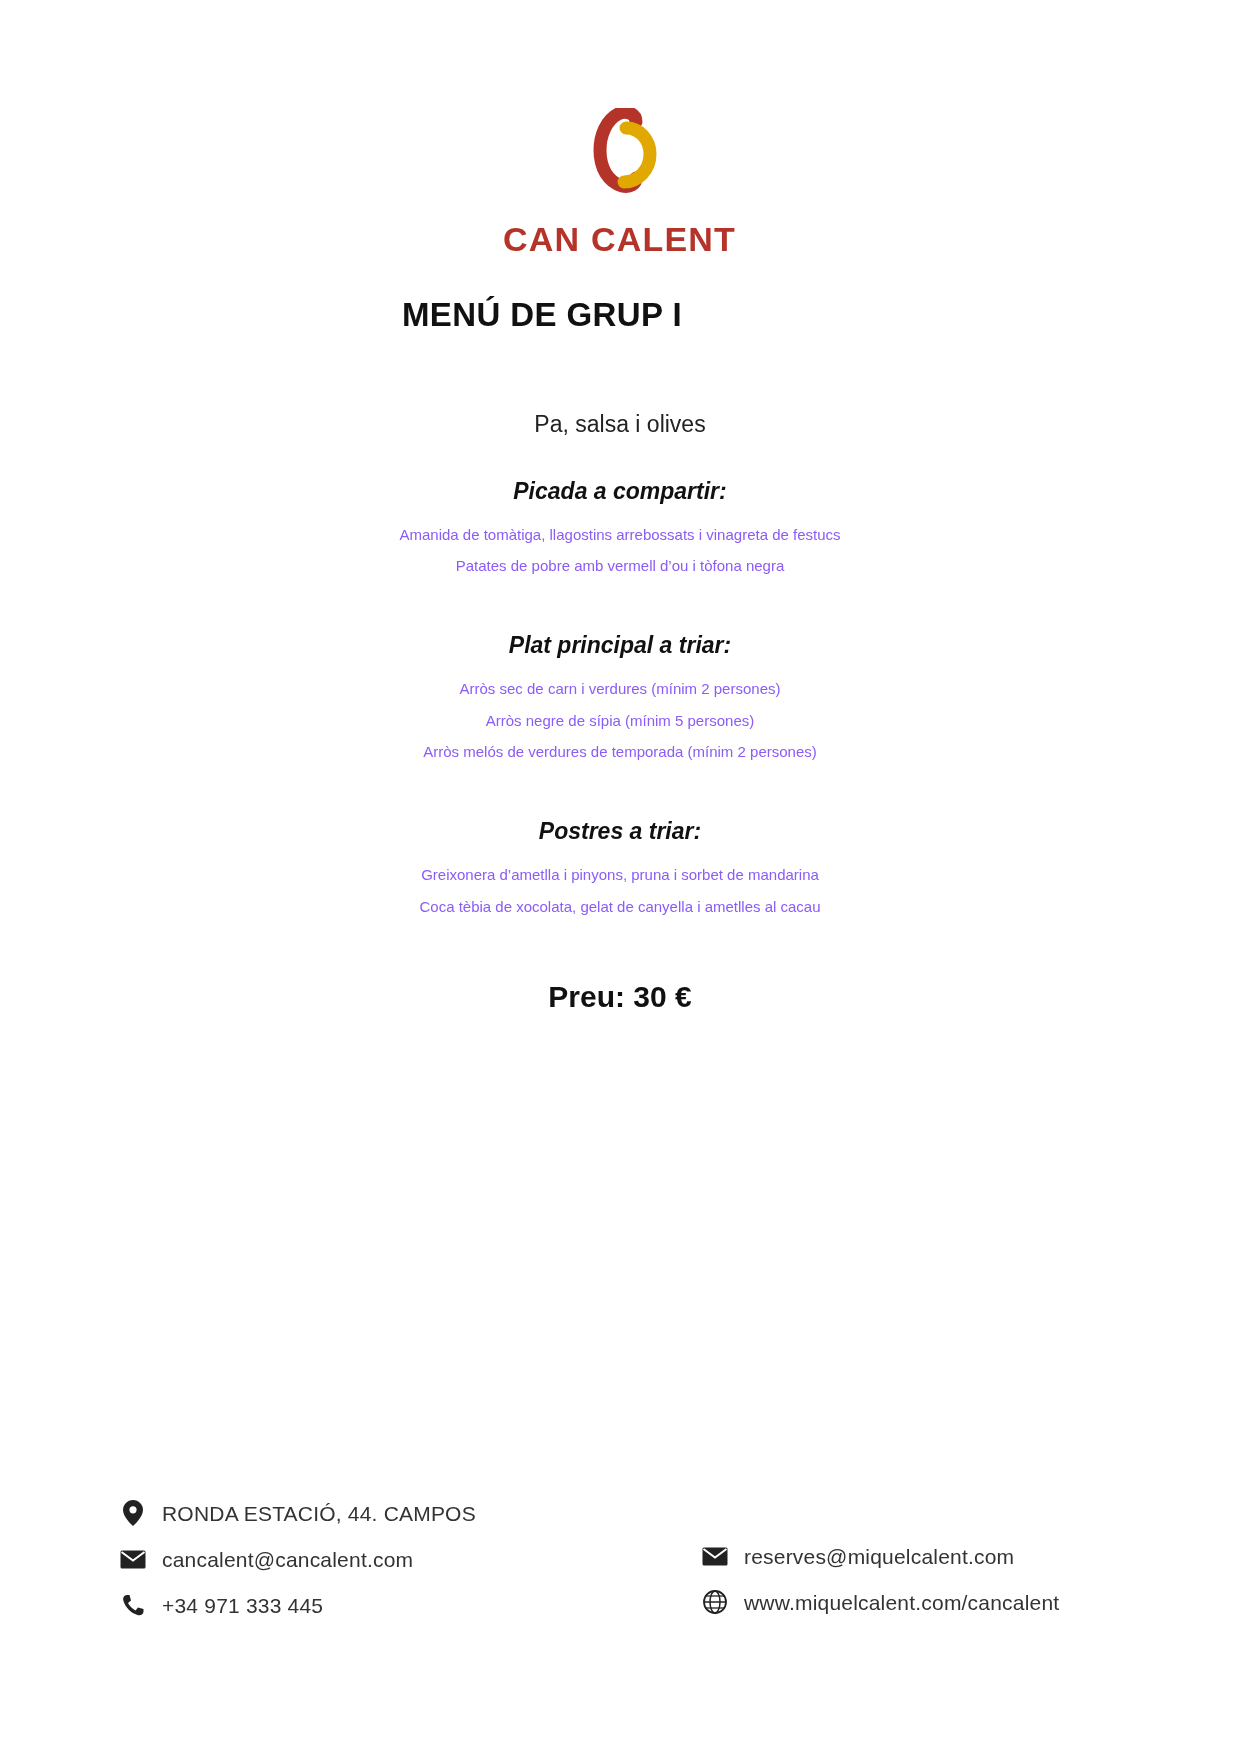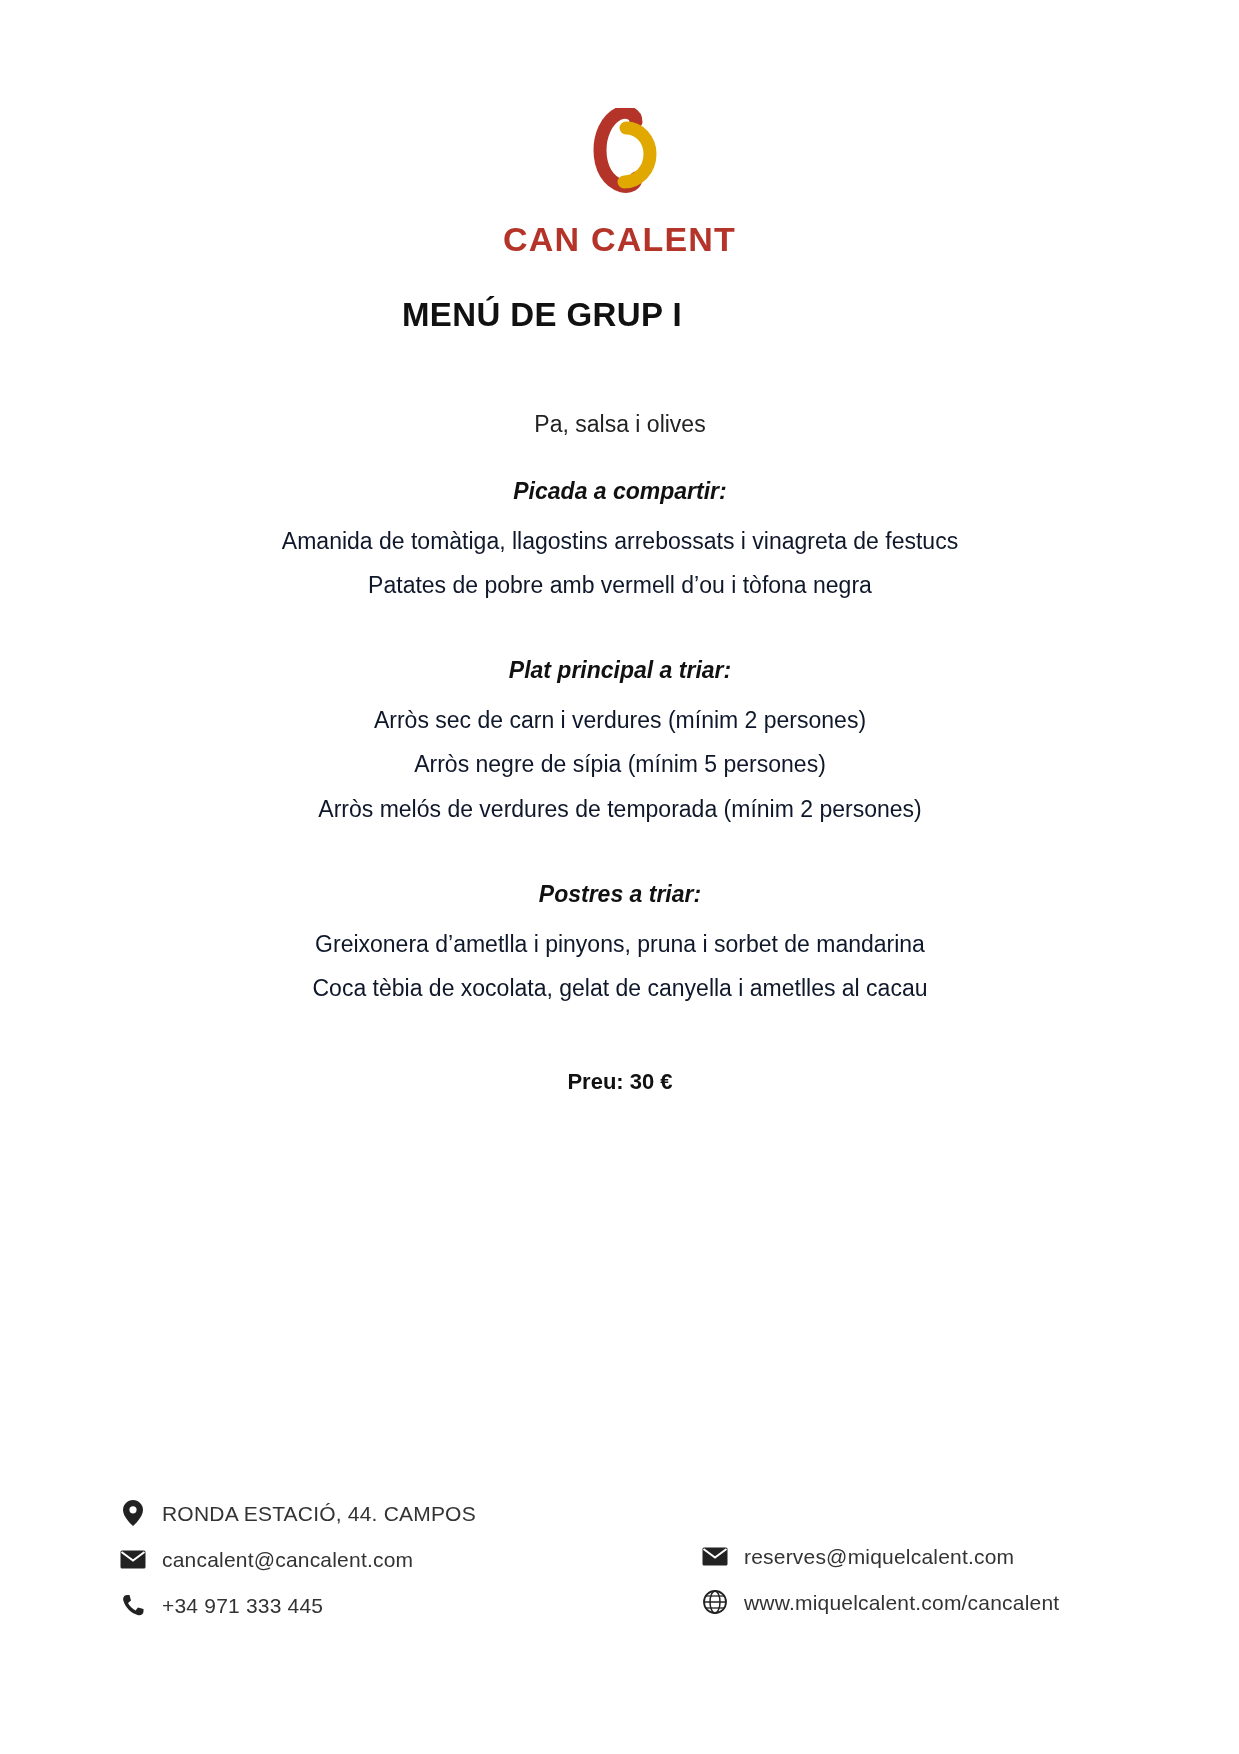--- a/index.html
+++ b/index.html
@@ -80,38 +80,38 @@
     margin-bottom: 28px;
   }
   .section-heading {
     font-size: 23px;
     font-weight: bold;
     font-style: italic;
     color: #111111;
     margin-bottom: 18px;
   }
   .section-item {
-    font-size: 23px;
-    color: #0f172a;
+    font-size: 15px;
+    color: #8b5cf6;
     line-height: 1.58;
     margin-bottom: 8px;
   }
   .section-spacer {
     height: 26px;
   }
 
   .drinks-line {
     font-size: 23px;
     color: #222222;
     margin-top: 48px;
   }
 
   .price {
     margin-top: 62px;
-    font-size: 22px;
+    font-size: 30px;
     font-weight: bold;
     color: #111111;
   }
 
   
   .footer {
     position: absolute;
     left: 0;
     top: 1500px;
     width: 1239px;

